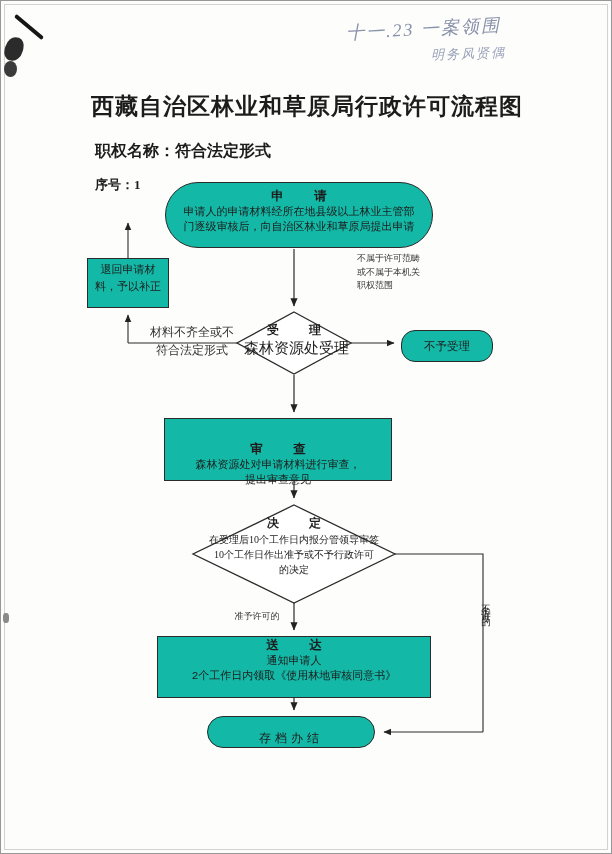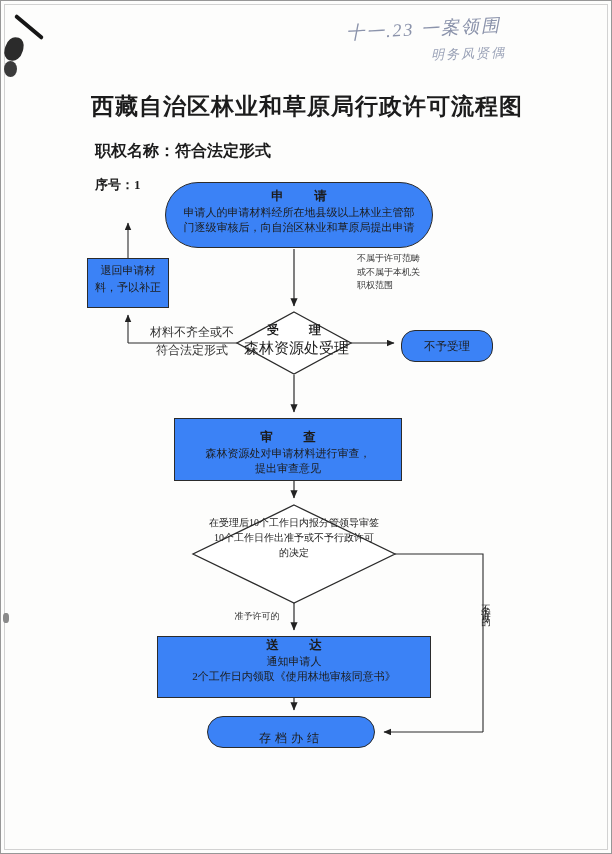--- a/index.html
+++ b/index.html
@@ -5,21 +5,21 @@
   html,body{margin:0;padding:0;background:#fff;}
   .page{
     position:relative;width:612px;height:854px;background:#fdfdfc;
     font-family:"Liberation Serif","DejaVu Serif",serif;color:#1c1c1c;
     border:1px solid #979797;box-sizing:border-box;overflow:hidden;
   }
   .inner-frame{position:absolute;inset:3px;border:1px solid #d2d2d2;pointer-events:none;}
   .abs{position:absolute;}
   .ctr{text-align:center;}
   svg.wires{position:absolute;left:0;top:0;width:612px;height:854px;}
-  .node{position:absolute;background:#3b82f6;border:1.3px solid #2b2b2b;box-sizing:border-box;}
+  .node{position:absolute;background:#14b8a6;border:1.3px solid #2b2b2b;box-sizing:border-box;font-family:Liberation Mono, monospace;}
   .stadium{border-radius:40px;}
   .node-title{font-size:12.5px;font-weight:700;letter-spacing:9px;text-indent:9px;}
   .node-body{font-size:11px;line-height:1.4;}
   .small-label{font-size:9px;color:#333;line-height:1.5;}
   .vert-label{writing-mode:vertical-rl;letter-spacing:3px;font-size:9.5px;color:#222;}
   .handnote{color:#8b93ab;font-style:italic;letter-spacing:2px;}
   .artifact{position:absolute;}
 </style>
 </head>
 <body>
@@ -90,27 +90,28 @@
 
   <div class="abs ctr" style="left:238px;top:321px;width:110px;">
     <div class="node-title" style="font-size:12px;">受　理</div>
     <div style="font-size:15px;text-align:right;">森林资源处受理</div>
   </div>
 
   <div class="node stadium ctr" style="left:400px;top:329px;width:92px;height:32px;border-radius:14px;display:flex;align-items:center;justify-content:center;font-size:11.5px;">
     <span>不予受理</span>
   </div>
 
-  <div class="node ctr" style="left:173px;top:417px;width:228px;height:63px;padding-top:10px;">
+  <div class="node ctr" style="left:163px;top:417px;width:228px;height:63px;padding-top:22px;">
     <div class="node-title">审　查</div>
     <div class="node-body">森林资源处对申请材料进行审查，</div>
     <div class="node-body">提出审查意见</div>
   </div>
 
   <div class="abs ctr" style="left:188px;top:514px;width:210px;">
+    <div class="node-title" style="font-size:12px;">决　定</div>
     <div style="font-size:10px;line-height:1.5;">在受理后10个工作日内报分管领导审签</div>
     <div style="font-size:10px;line-height:1.5;">10个工作日作出准予或不予行政许可</div>
     <div style="font-size:10px;line-height:1.5;">的决定</div>
   </div>
 
   <div class="abs small-label ctr" style="left:222px;top:609px;width:68px;">准予许可的</div>
 
   <div class="abs vert-label" style="left:478px;top:596px;height:86px;">不予许可的</div>
 
   <div class="node ctr" style="left:156px;top:635px;width:274px;height:62px;">

